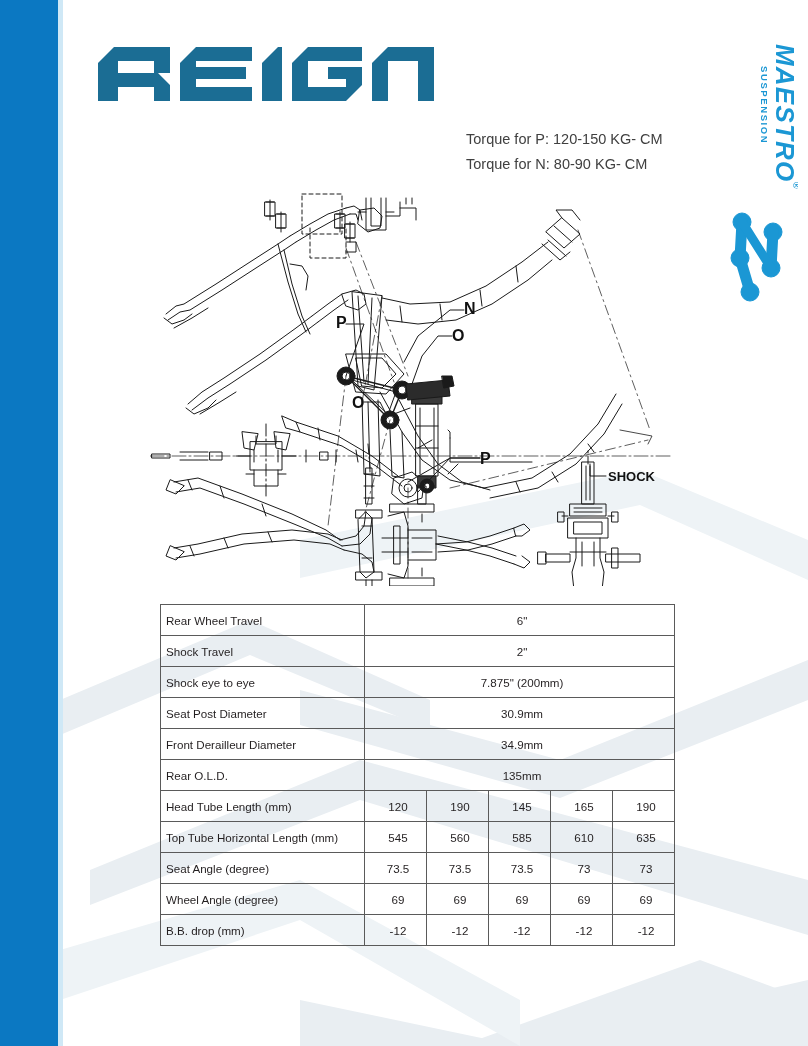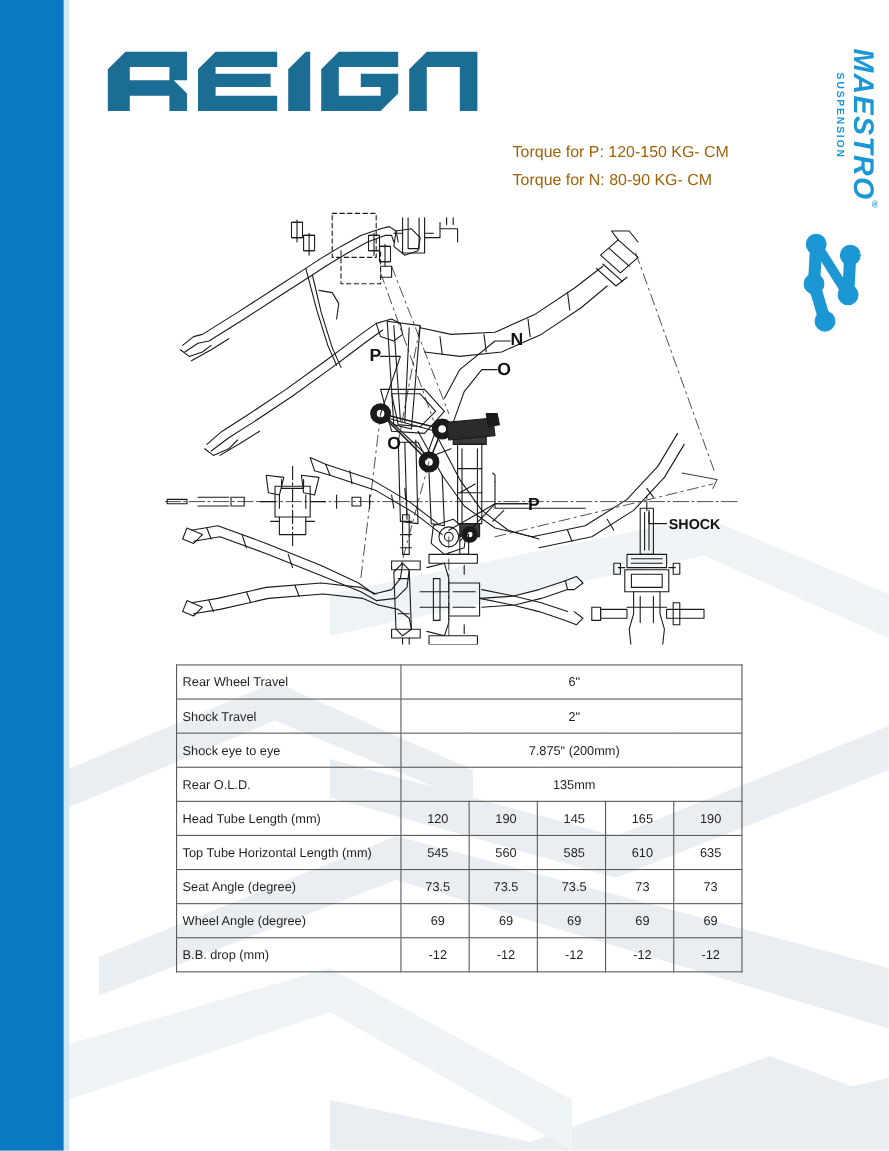--- a/index.html
+++ b/index.html
@@ -77,21 +77,21 @@
   
   #torque-block {
     position: absolute;
     left: 466px;
     top: 127px;
     z-index: 4;
   }
   #torque-block .tline {
     font-size: 14.5px;
     line-height: 25px;
-    color: #a16207;
+    color: #404040;
     white-space: nowrap;
   }
 
   
   #maestro-logo {
     position: absolute;
     left: 716px;
     top: 36px;
     width: 82px;
     height: 268px;
@@ -446,20 +446,28 @@
       </tr>
       <tr>
         <td class="label-cell">Shock Travel</td>
         <td class="value-cell" colspan="5">2"</td>
       </tr>
       <tr>
         <td class="label-cell">Shock eye to eye</td>
         <td class="value-cell" colspan="5">7.875" (200mm)</td>
       </tr>
       <tr>
+        <td class="label-cell">Seat Post Diameter</td>
+        <td class="value-cell" colspan="5">30.9mm</td>
+      </tr>
+      <tr>
+        <td class="label-cell">Front Derailleur Diameter</td>
+        <td class="value-cell" colspan="5">34.9mm</td>
+      </tr>
+      <tr>
         <td class="label-cell">Rear O.L.D.</td>
         <td class="value-cell" colspan="5">135mm</td>
       </tr>
 
 
       <tr>
         <td class="label-cell">Head Tube Length (mm)</td>
         <td class="size-cell">120</td>
         <td class="size-cell">190</td>
         <td class="size-cell">145</td>

